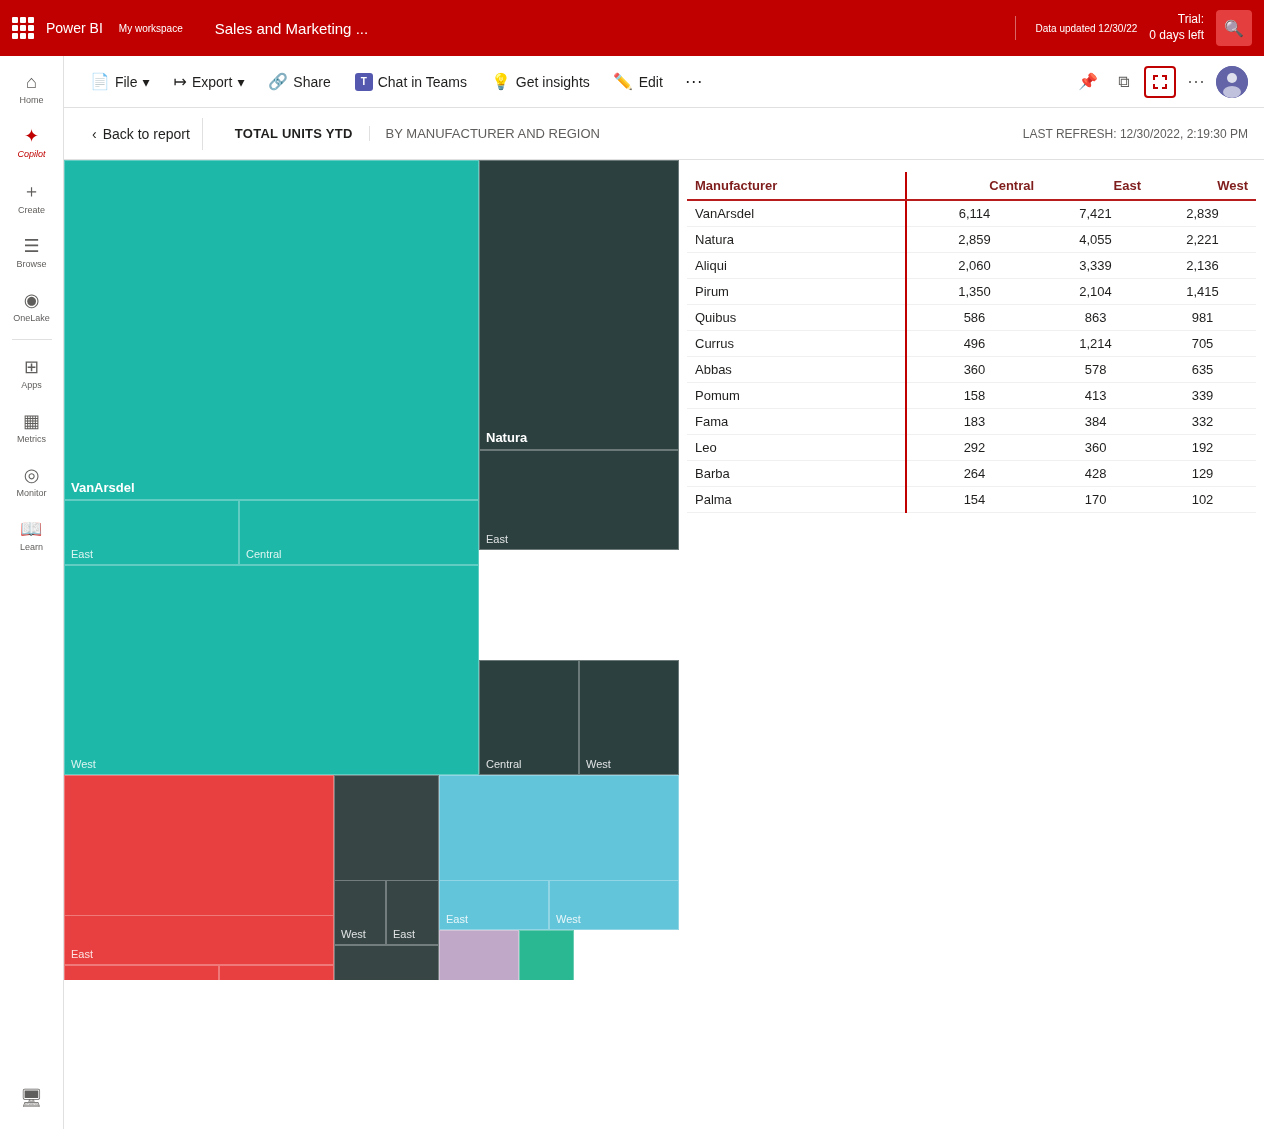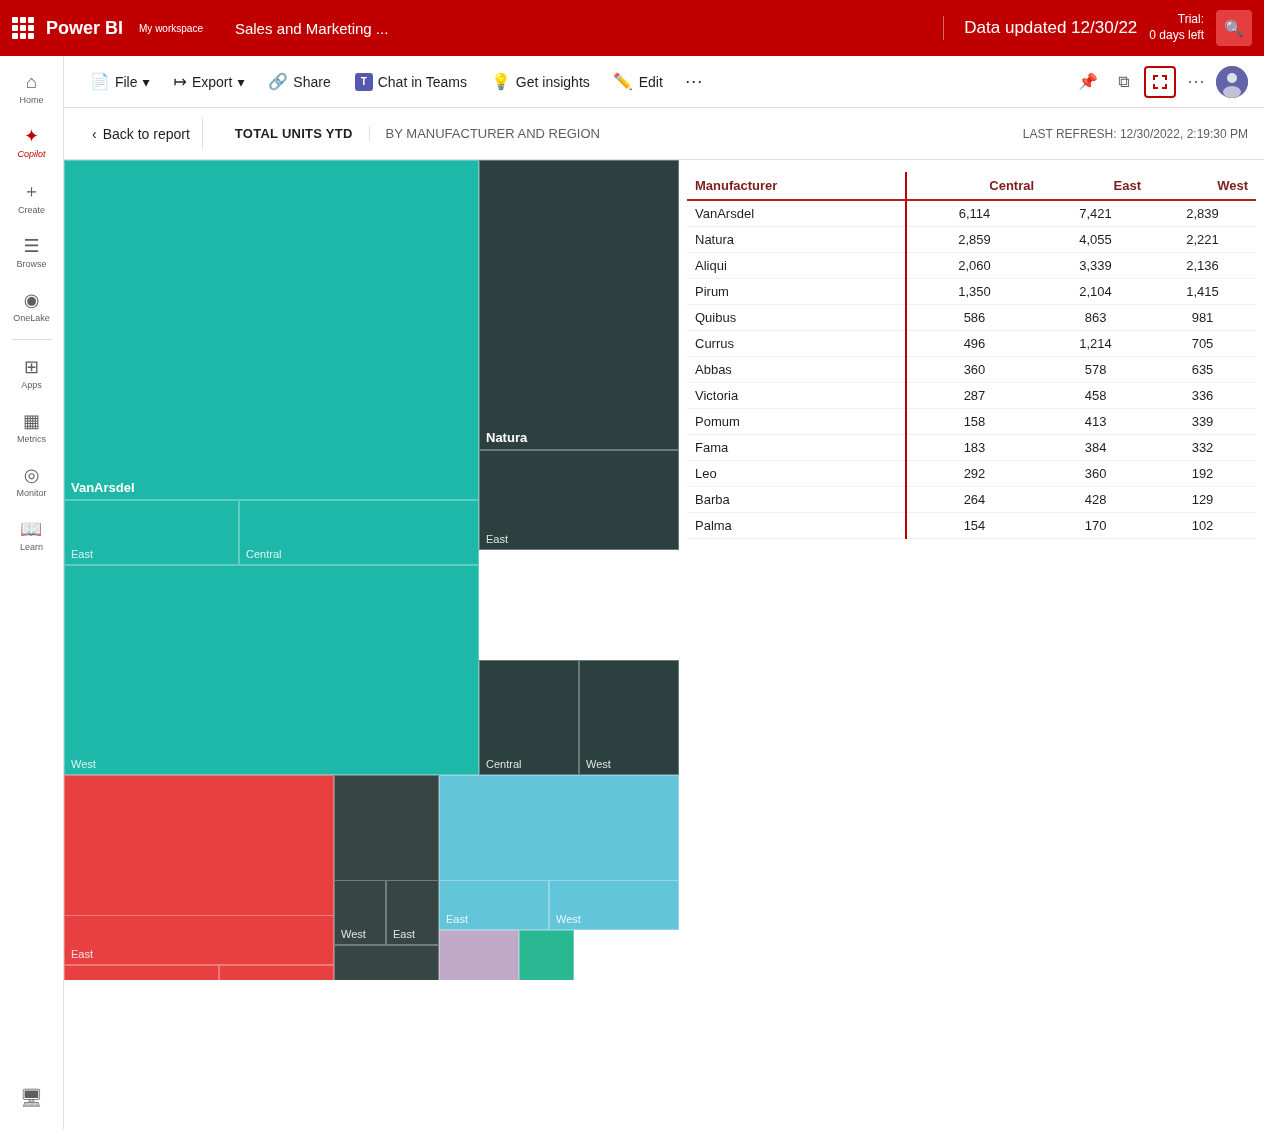--- a/index.html
+++ b/index.html
@@ -11,25 +11,25 @@
       background: #c00000;
       display: flex;
       align-items: center;
       padding: 0 12px;
       gap: 12px;
       color: white;
     }
     .top-bar-grid { display: flex; align-items: center; gap: 6px; cursor: pointer; }
     .grid-icon { display: grid; grid-template-columns: repeat(3,6px); gap: 2px; }
     .grid-dot { width: 6px; height: 6px; background: white; border-radius: 1px; }
-    .top-bar-title { font-size: 18px; font-weight: 700; margin-right: 4px; }
+    .top-bar-title { font-size: 14px; font-weight: 400; margin-right: 4px; }
     .top-bar-workspace { font-size: 10px; font-weight: 400; margin-right: 20px; }
     .top-bar-report-name { font-size: 15px; font-weight: 400; flex: 1; }
     .top-bar-divider { width: 1px; height: 24px; background: rgba(255,255,255,0.4); margin: 0 8px; }
-    .top-bar-data-updated { font-size: 17px; display: flex; align-items: center; gap: 4px; }
+    .top-bar-data-updated { font-size: 10px; display: flex; align-items: center; gap: 4px; }
     .top-bar-trial { font-size: 12px; text-align: right; line-height: 1.3; margin-left: auto; }
     .top-bar-search { width: 36px; height: 36px; background: #e53e3e; border-radius: 4px; display: flex; align-items: center; justify-content: center; cursor: pointer; }
 
     
     .toolbar {
       height: 52px;
       background: white;
       border-bottom: 1px solid #e0e0e0;
       display: flex;
       align-items: center;
@@ -470,26 +470,20 @@
       <td>1,214</td>
       <td>705</td>
     </tr>
             <tr>
       <td class="col-manufacturer">Abbas</td>
       <td>360</td>
       <td>578</td>
       <td>635</td>
     </tr>
             <tr>
-      <td class="col-manufacturer">Victoria</td>
-      <td>287</td>
-      <td>458</td>
-      <td>336</td>
-    </tr>
-            <tr>
       <td class="col-manufacturer">Pomum</td>
       <td>158</td>
       <td>413</td>
       <td>339</td>
     </tr>
             <tr>
       <td class="col-manufacturer">Fama</td>
       <td>183</td>
       <td>384</td>
       <td>332</td>

